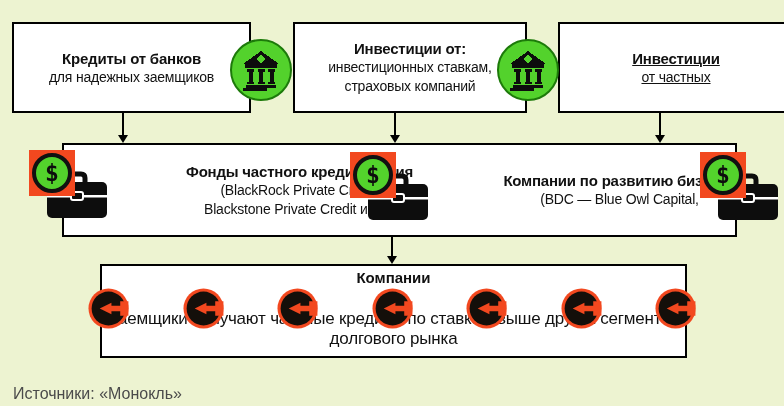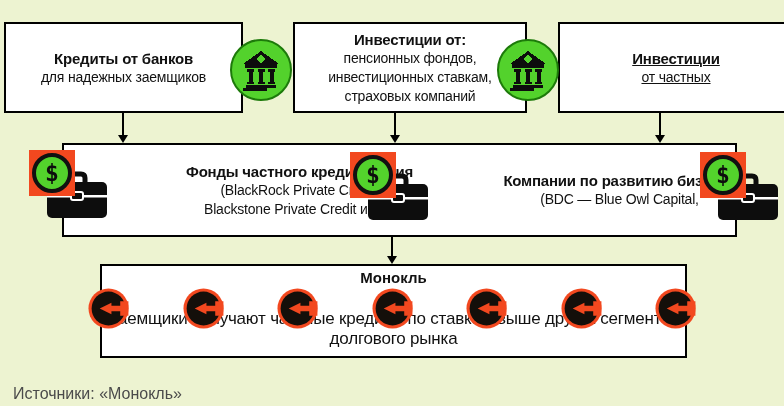--- a/index.html
+++ b/index.html
@@ -66,28 +66,27 @@
   .source-line{
     position:absolute;left:13px;top:385px;
     font-size:16px;color:#4b4b4b;letter-spacing:0;
   }
 </style>
 </head>
 <body>
 
 <div class="stage">
 
-  <div class="box top-box" style="left:4px;width:239px;">
+  <div class="box top-box" style="left:12px;width:239px;">
     <div class="box-title">Кредиты от банков</div>
     <div class="box-line">для надежных заемщиков</div>
   </div>
 
   <div class="box top-box" style="left:293px;width:234px;">
     <div class="box-title">Инвестиции от:</div>
-    <div class="box-line">пенсионных фондов,</div>
     <div class="box-line">инвестиционных ставкам,</div>
     <div class="box-line">страховых компаний</div>
   </div>
 
   <div class="box top-box" style="left:558px;width:236px;text-decoration:underline;">
     <div class="box-title">Инвестиции</div>
     <div class="box-line">от частных</div>
   </div>
 
   <div class="bank-circle" style="left:230px;top:39px;">
@@ -179,21 +178,21 @@
       <rect x="26" y="22" width="12" height="8" rx="2" fill="#0d0d0d" stroke="#ffffff" stroke-width="2"></rect>
     </svg>
     <div class="coin-square">
       <div class="coin">$</div>
     </div>
   </div>
 
   <div class="arrow" style="left:391px;top:237px;height:19px;"></div>
 
   <div class="box" style="left:100px;top:264px;width:587px;height:94px;z-index:1;">
-    <div class="bottom-title">Монокль</div>
+    <div class="bottom-title">Компании</div>
     <div class="bottom-caption">Заемщики получают частные кредиты по ставкам выше других сегментов долгового рынка</div>
   </div>
 
   <div class="borrowers-row">
     <svg class="borrower-icon" viewBox="0 0 42 42">
       <circle cx="21" cy="21" r="20.5" fill="#f2481f"></circle>
       <circle cx="21" cy="21" r="17.3" fill="#140f0a"></circle>
       <polygon fill="#f2481f" points="12,21 24,15 24,18.2 33,18.2 33,13.5 41.4,13.5 41.4,28.5 33,28.5 33,23.8 24,23.8 24,27"></polygon>
     </svg>
   <svg class="borrower-icon" viewBox="0 0 42 42">

